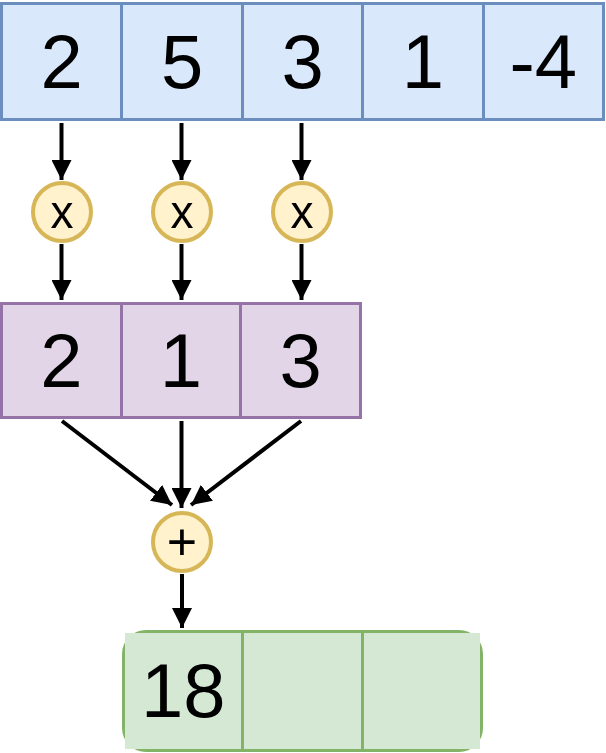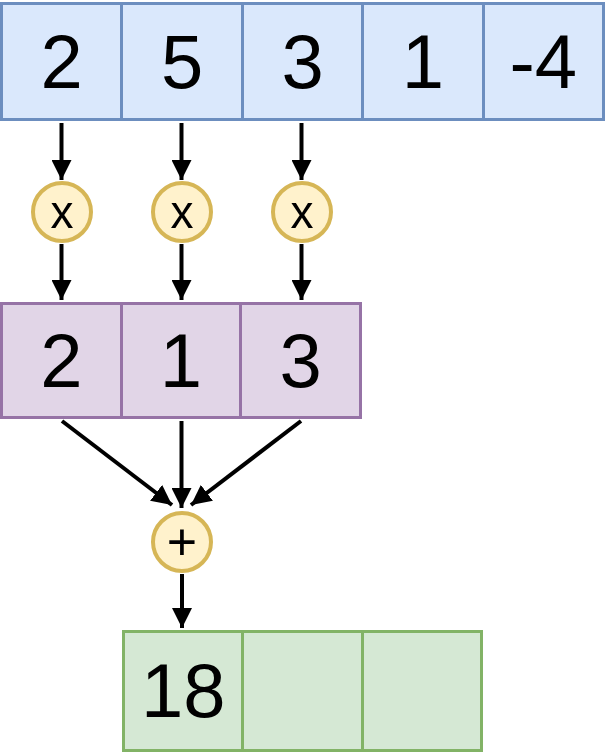--- a/index.html
+++ b/index.html
@@ -57,20 +57,21 @@
     background: #9673a6;
   }
   .kernel-array .cell { background: #e1d5e7; }
 
   .output-array {
     left: 122px;
     top: 630px;
     width: 361px;
     height: 122px;
     background: #82b366;
+    border-radius: 24px;
   }
   .output-array .cell { background: #d5e8d4; }
 
   
   .op {
     position: absolute;
     width: 62px;
     height: 62px;
     box-sizing: border-box;
     border-radius: 50%;

